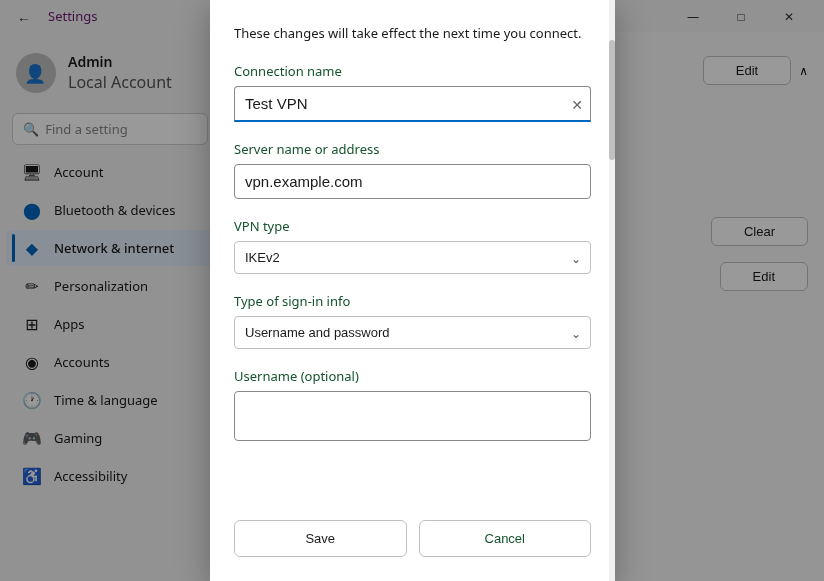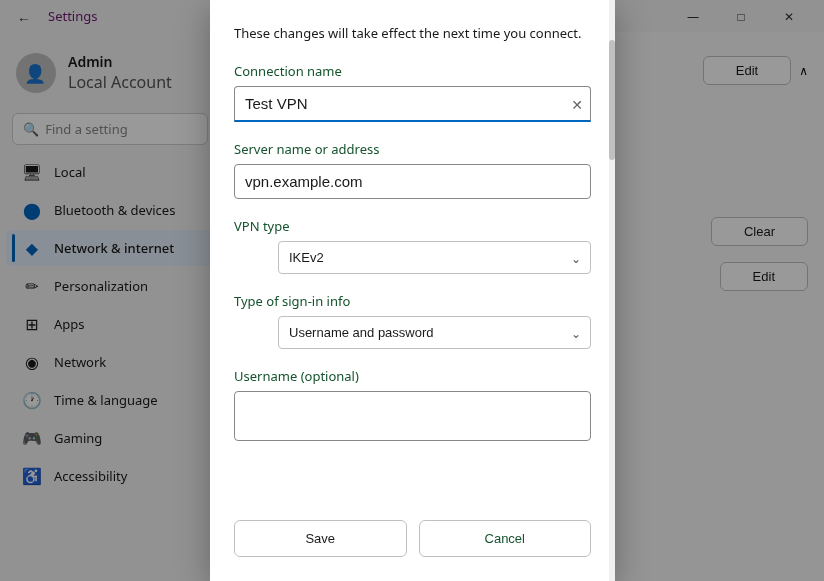--- a/index.html
+++ b/index.html
@@ -254,21 +254,20 @@
       border-radius: 4px;
       font-size: 13px;
       background: white;
       color: #1a1a1a;
       appearance: none;
       cursor: pointer;
       outline: none;
     }
     .select-wrap {
       position: relative;
-      margin-left: 44px;
     }
     .select-arrow {
       position: absolute;
       right: 10px;
       top: 50%;
       transform: translateY(-50%);
       color: #555;
       font-size: 12px;
       pointer-events: none;
     }
@@ -357,41 +356,41 @@
         </div>
       </div>
 
       <div class="sidebar-search">
         <span>🔍</span>
         <span>Find a setting</span>
       </div>
 
       <div class="nav-item">
         <span class="nav-icon">🖥</span>
-        <span>Local</span>
+        <span>Account</span>
       </div>
       <div class="nav-item">
         <span class="nav-icon" style="color:#0067c0;">⬤</span>
         <span>Bluetooth &amp; devices</span>
       </div>
       <div class="nav-item active">
         <span class="nav-icon">◆</span>
         <span>Network &amp; internet</span>
       </div>
       <div class="nav-item">
         <span class="nav-icon">✏</span>
         <span>Personalization</span>
       </div>
       <div class="nav-item">
         <span class="nav-icon">⊞</span>
         <span>Apps</span>
       </div>
       <div class="nav-item">
         <span class="nav-icon">◉</span>
-        <span>Network</span>
+        <span>Accounts</span>
       </div>
       <div class="nav-item">
         <span class="nav-icon">🕐</span>
         <span>Time &amp; language</span>
       </div>
       <div class="nav-item">
         <span class="nav-icon">🎮</span>
         <span>Gaming</span>
       </div>
       <div class="nav-item">

